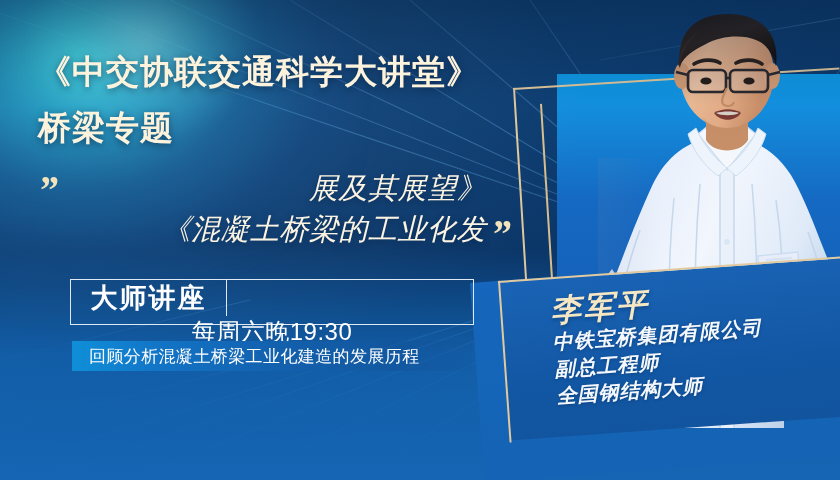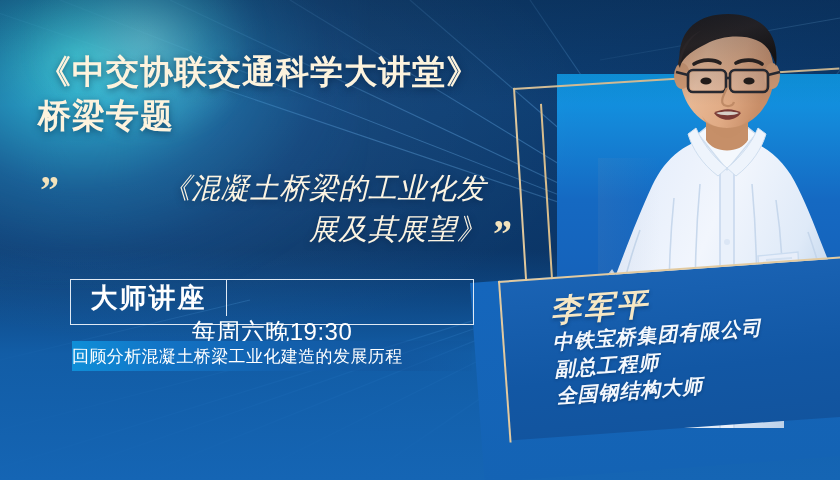--- a/index.html
+++ b/index.html
@@ -87,21 +87,21 @@
     position: absolute; left: 38px; top: 50px;
     width: 520px;
     color: #fdf3dd;
     font-size: 33px;
     font-weight: bold;
     line-height: 1.32;
     letter-spacing: 1px;
     text-shadow: 0 2px 7px rgba(4,26,56,0.55);
     z-index: 6;
   }
-  .main-title .ln2 { display: block; }
+  .main-title .ln2 { display: block; margin-top: 12px; }
 
   .quote-wrap { position: absolute; left: 36px; top: 168px; width: 490px; z-index: 6; }
   .qmark {
     position: absolute;
     color: #f3e3bd;
     font-size: 40px;
     font-weight: bold;
     font-family: "Liberation Serif", serif;
     font-style: italic;
     line-height: 1;
@@ -139,21 +139,21 @@
   }
   .info-box .cell-b {
     flex: 1;
     font-size: 24px; letter-spacing: 0.5px;
   }
 
   .sub-banner {
     position: absolute; left: 72px; top: 341px;
     width: 400px; height: 30px;
     display: flex; align-items: center;
-    padding-left: 0;
+    padding-left: 17px;
     background: linear-gradient(90deg, #0f8fd8 0%, #1274c6 22%, #1360ad 52%, rgba(18,80,150,0.38) 82%, rgba(16,70,135,0.05) 100%);
     color: #ffffff;
     font-size: 17px;
     letter-spacing: 0.4px;
     z-index: 6;
   }
 
   
   .speaker-card {
     position: absolute;
@@ -383,22 +383,22 @@
 
   <div class="main-title">
     <span>《中交协联交通科学大讲堂》</span>
     <span class="ln2">桥梁专题</span>
   </div>
 
   <div class="quote-wrap">
     <span class="qmark open">”</span>
     <span class="qmark close">”</span>
     <div class="subtitle">
+      <div>展及其展望》</div>
       <div>《混凝土桥梁的工业化发</div>
-      <div>展及其展望》</div>
     </div>
   </div>
 
   <div class="info-box">
     <div class="cell cell-a">大师讲座</div>
     <div class="cell cell-b">每周六晚19:30</div>
   </div>
 
   <div class="sub-banner">
     <span>回顾分析混凝土桥梁工业化建造的发展历程</span>

